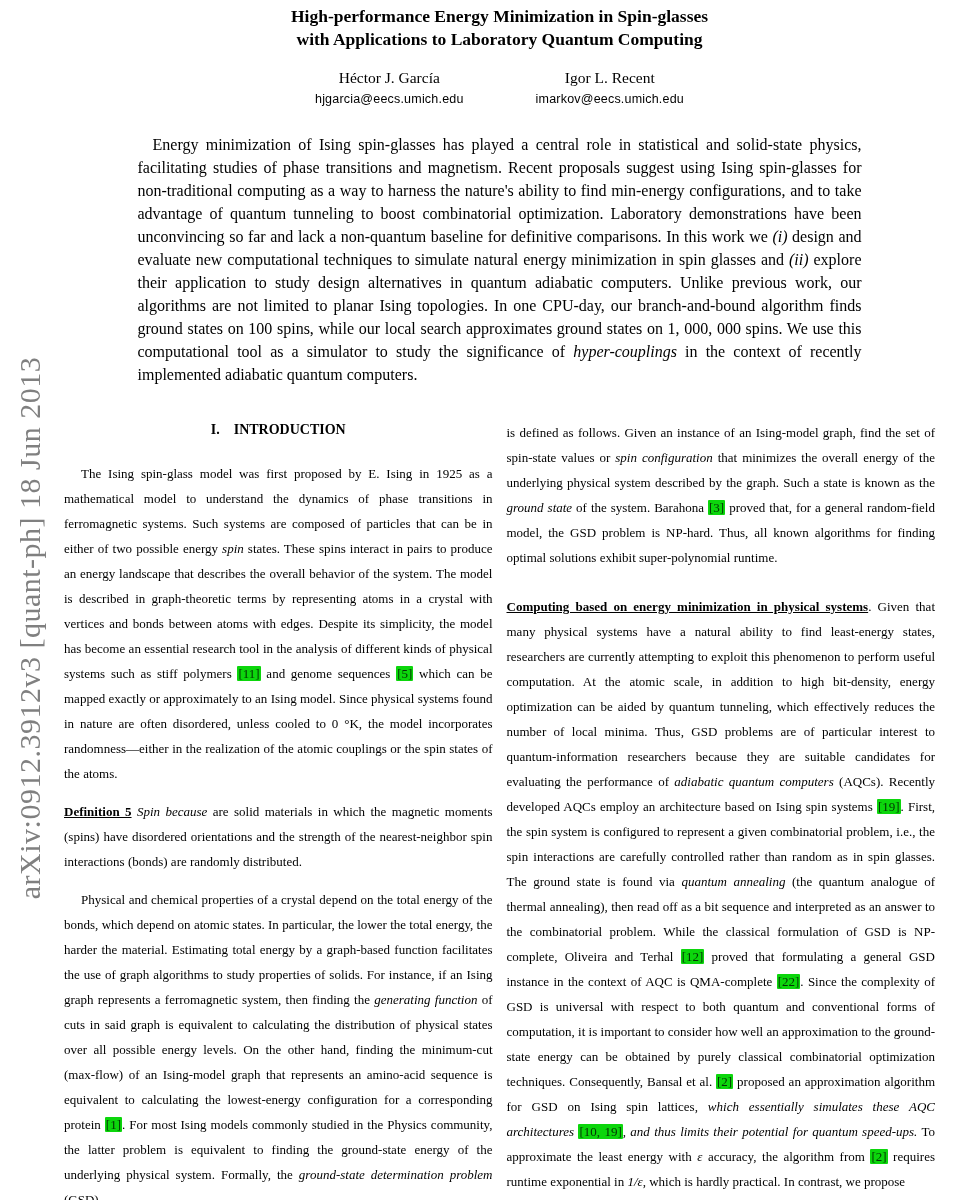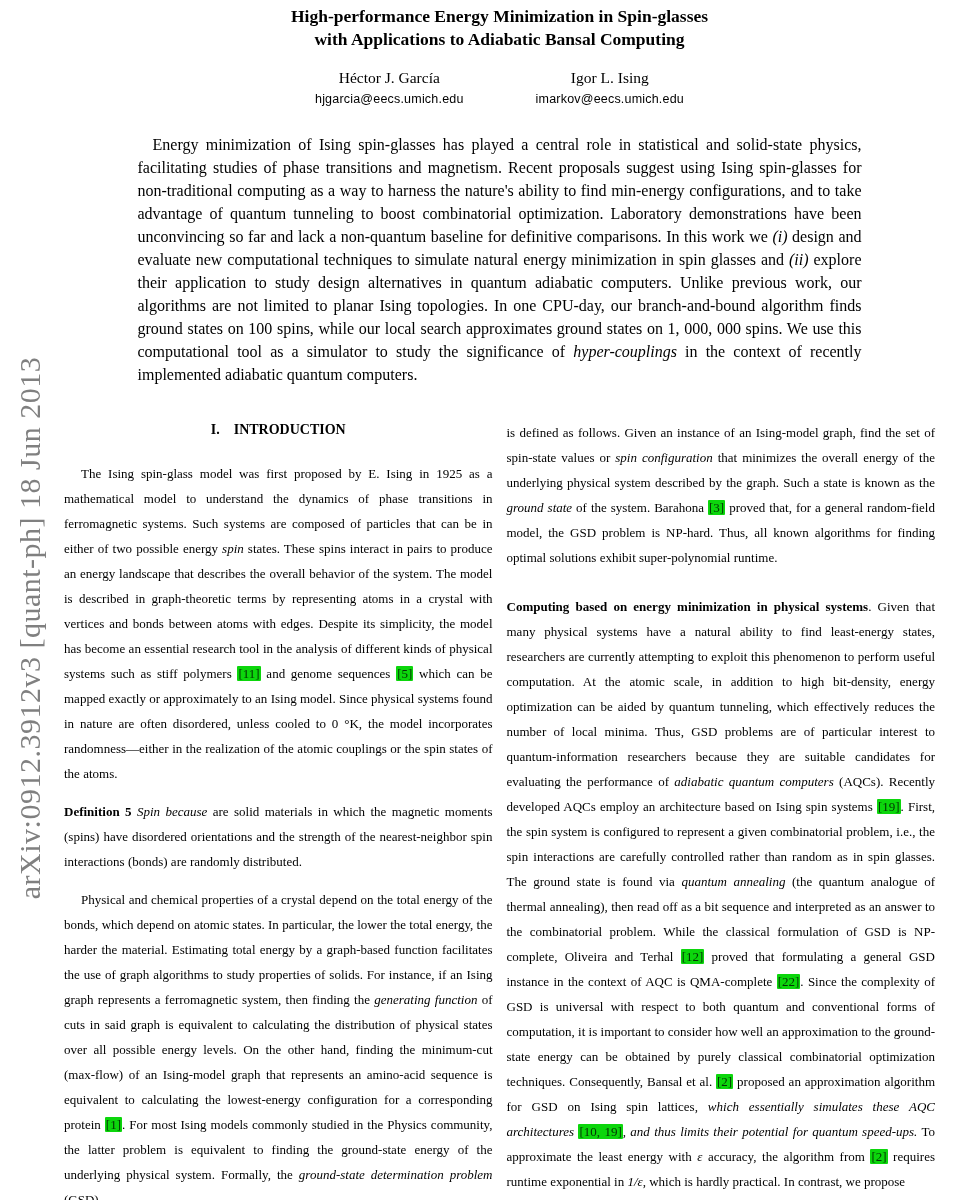--- a/index.html
+++ b/index.html
@@ -72,49 +72,49 @@
     font-size: 13px;
     line-height: 25px;
     text-align: justify;
     hyphens: auto;
   }
   .para-indent { text-indent: 17px; }
   .para-def { margin: 13px 0 !important; }
   .rc-gap { margin-top: 24px !important; }
   .seg-n { font-style: normal; }
   .seg-i { font-style: italic; }
-  .seg-b { font-weight: bold; }
+  .seg-b { font-weight: bold; text-decoration: underline; }
   .seg-c {
     background: var(--citation-highlight, #0cd60c);
     color: #043204;
     padding: 0 1px;
     border-radius: 1px;
   }
 </style>
 </head>
 <body>
 
 <div class="page">
 
   <div class="arxiv-sidebar">arXiv:0912.3912v3  [quant-ph]  18 Jun 2013</div>
 
   <div class="content">
 
     <h1 class="title">
       <span>High-performance Energy Minimization in Spin-glasses</span><br>
-      <span>with Applications to Adiabatic Bansal Computing</span>
+      <span>with Applications to Laboratory Quantum Computing</span>
     </h1>
 
     <div class="authors">
       <div class="author">
         <div class="author-name">Héctor J. García</div>
         <div class="author-email">hjgarcia@eecs.umich.edu</div>
       </div>
       <div class="author">
-        <div class="author-name">Igor L. Ising</div>
+        <div class="author-name">Igor L. Recent</div>
         <div class="author-email">imarkov@eecs.umich.edu</div>
       </div>
     </div>
 
     <div class="abstract"><span class="seg seg-n">Energy minimization of Ising spin-glasses has played a central role in statistical and solid-state physics, facilitating studies of phase transitions and magnetism. Recent proposals suggest using Ising spin-glasses for non-traditional computing as a way to harness the nature's ability to find min-energy configurations, and to take advantage of quantum tunneling to boost combinatorial optimization. Laboratory demonstrations have been unconvincing so far and lack a non-quantum baseline for definitive comparisons. In this work we </span><span class="seg seg-i">(i)</span><span class="seg seg-n"> design and evaluate new computational techniques to simulate natural energy minimization in spin glasses and </span><span class="seg seg-i">(ii)</span><span class="seg seg-n"> explore their application to study design alternatives in quantum adiabatic computers. Unlike previous work, our algorithms are not limited to planar Ising topologies. In one CPU-day, our branch-and-bound algorithm finds ground states on 100 spins, while our local search approximates ground states on 1, 000, 000 spins. We use this computational tool as a simulator to study the significance of </span><span class="seg seg-i">hyper-couplings</span><span class="seg seg-n"> in the context of recently implemented adiabatic quantum computers.</span></div>
 
     <div class="columns">
 
       <div class="col">
         <h2 class="section-heading">

